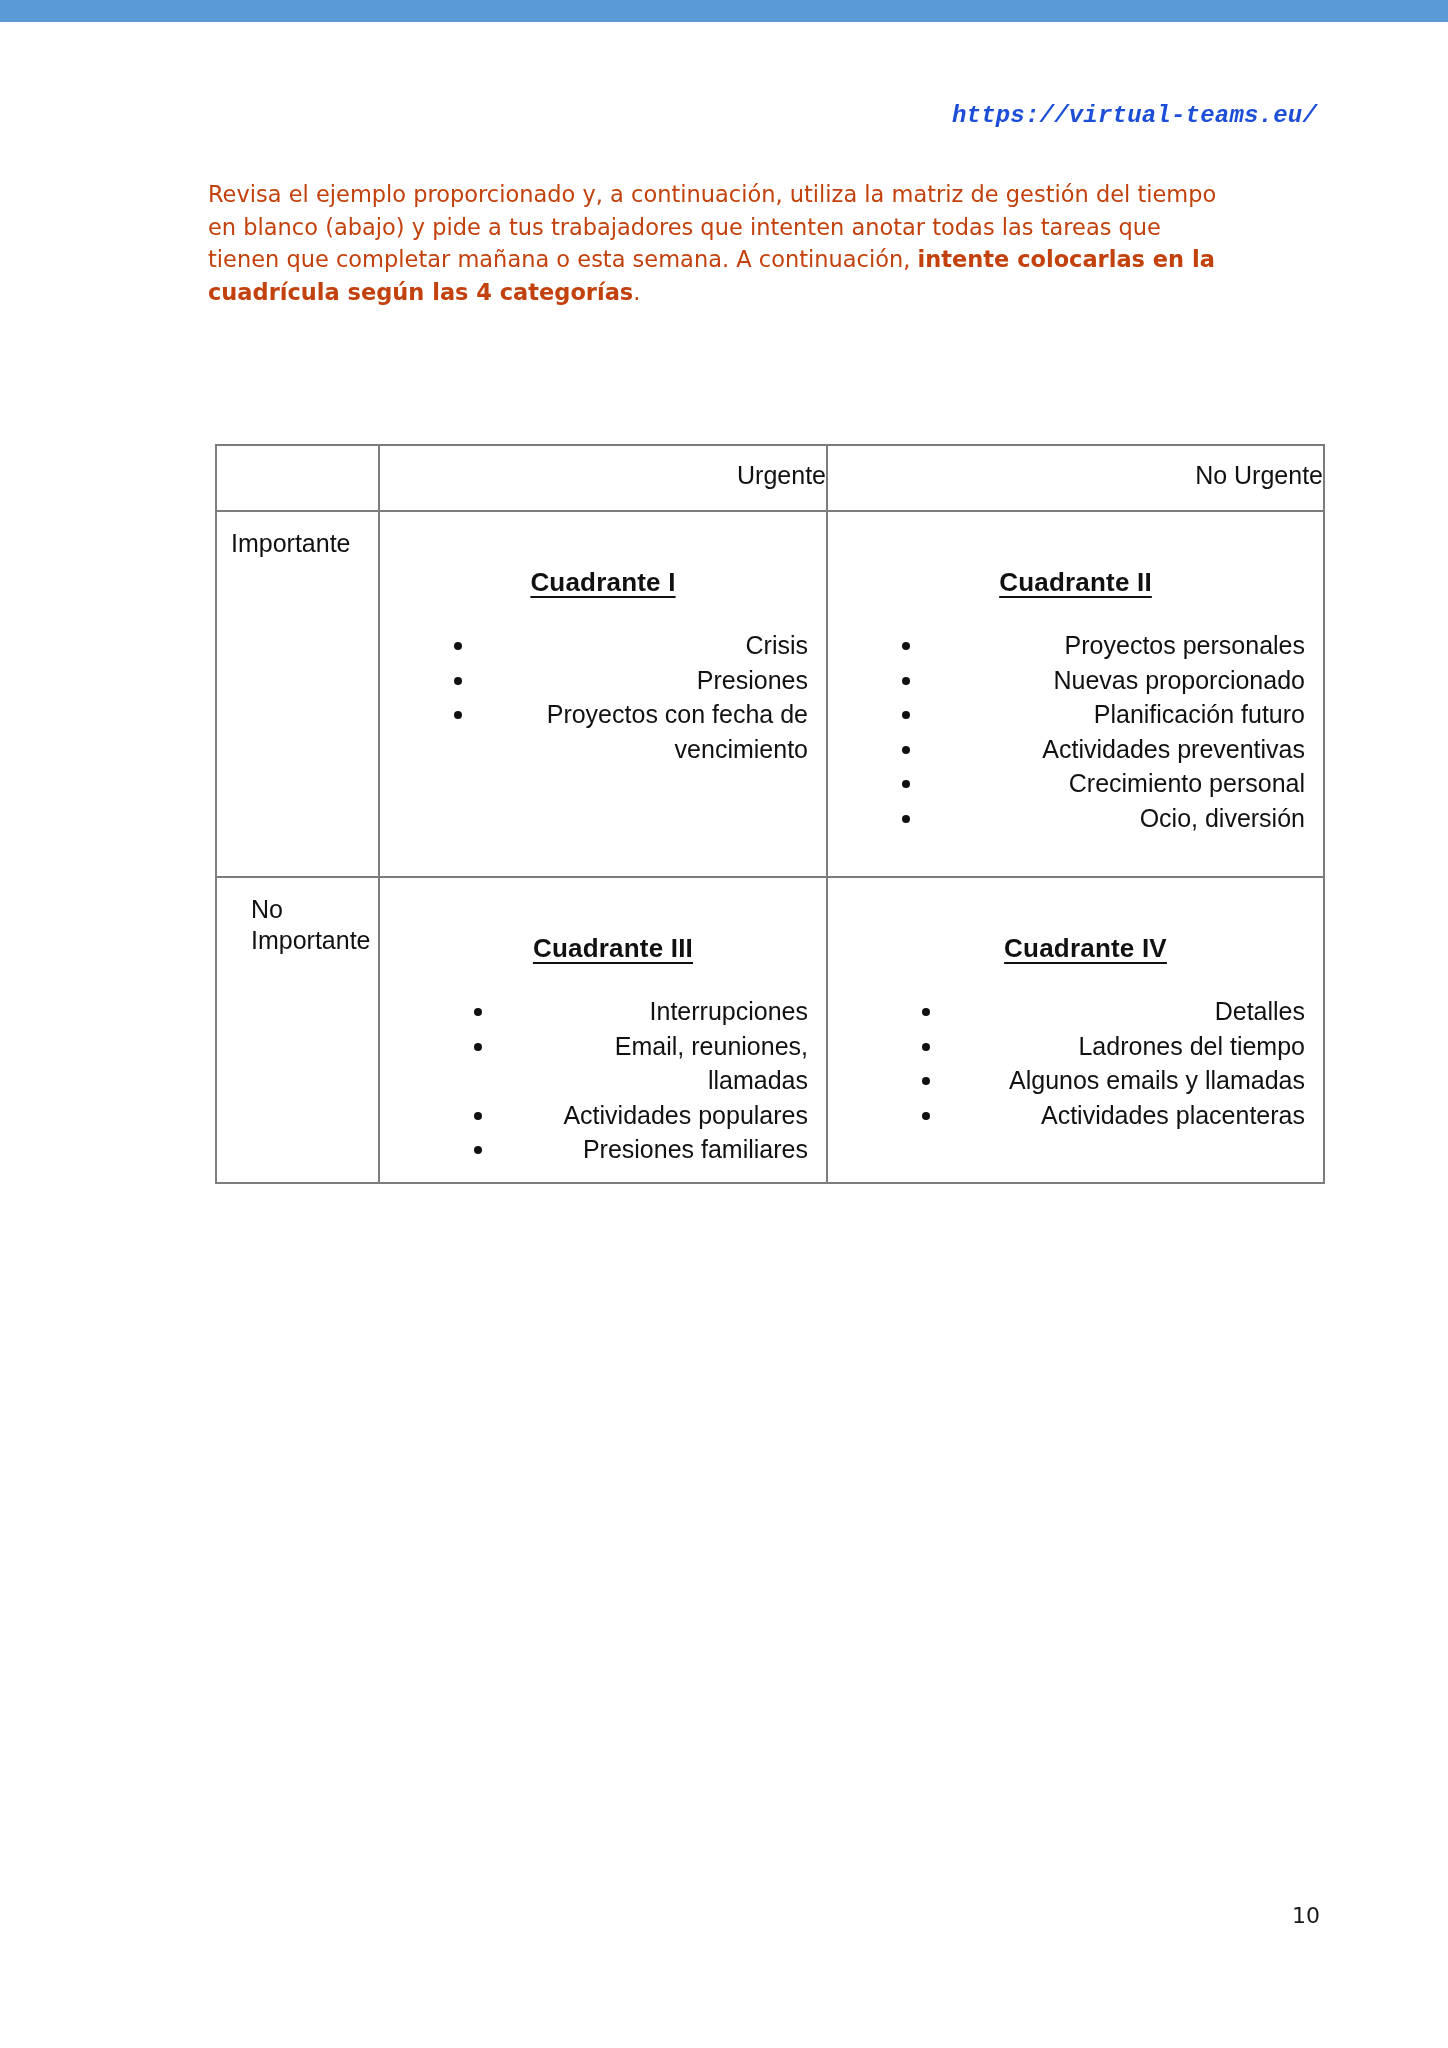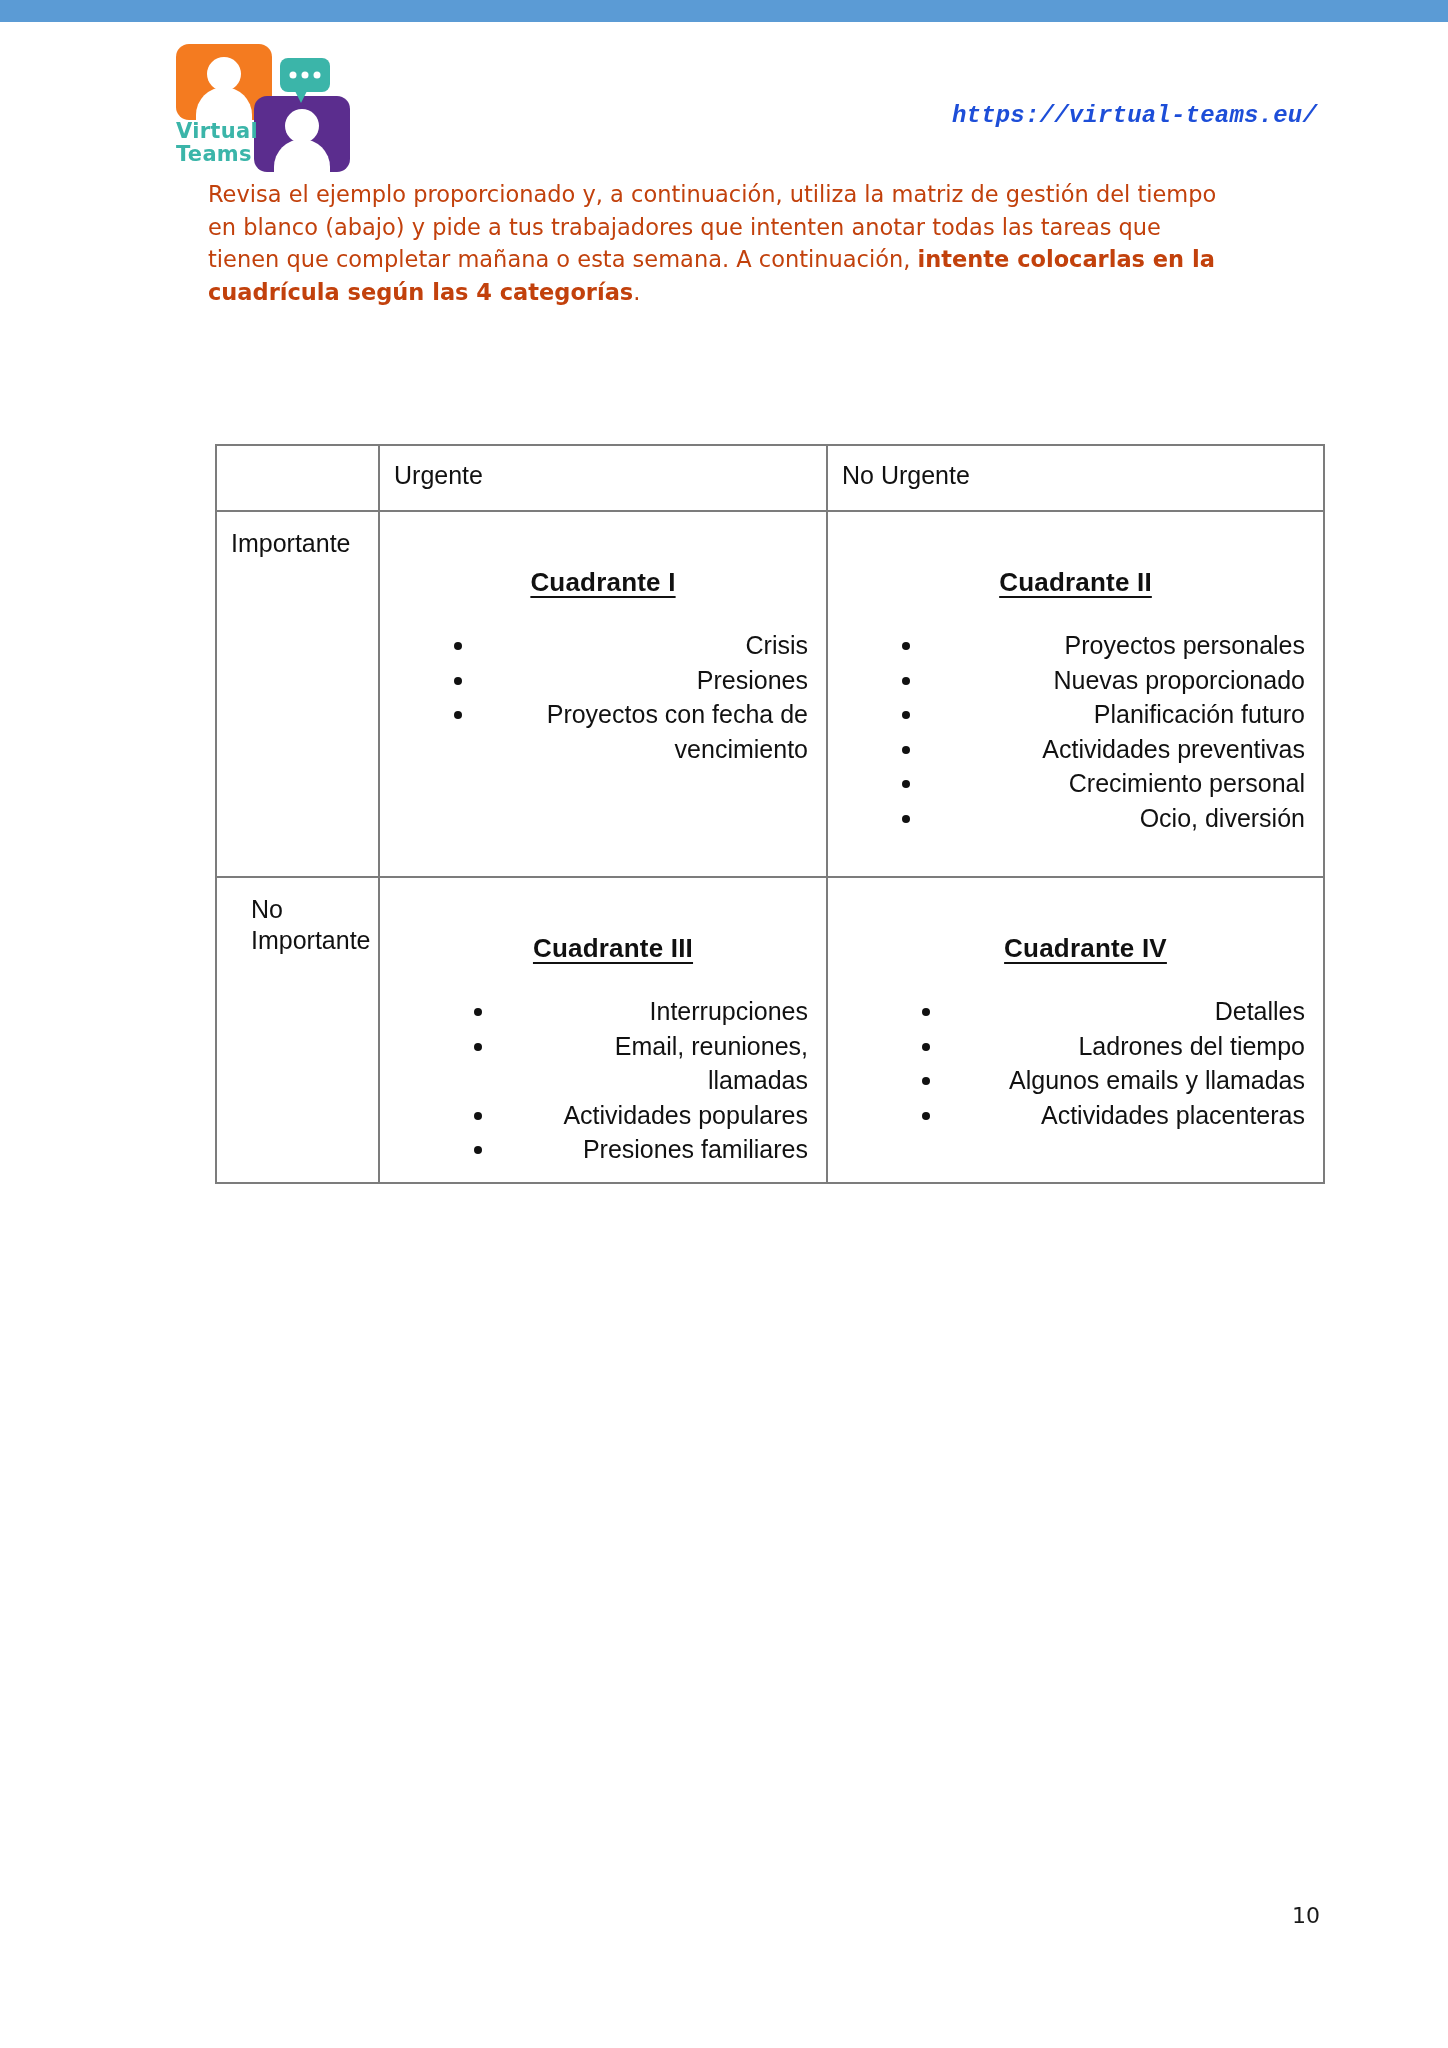--- a/index.html
+++ b/index.html
@@ -189,20 +189,21 @@
 
   tr.head-row td { height: 64px; }
   tr.body-row td { height: 364px; }
   tr.body-row.second td { height: 304px; padding-left: 20px; }
 
   .head-label {
     padding: 14px 0 0 14px;
     font-size: 25px;
     line-height: 30px;
     font-weight: normal;
+    text-align: right;
   }
   .row-label {
     padding: 16px 0 0 14px;
     font-size: 25px;
     line-height: 31px;
   }
   .row-label span { display: block; }
 
   .quad {
     padding: 16px 18px 0 18px;
@@ -251,42 +252,20 @@
     color: #1a1a1a;
   }
 </style>
 </head>
 <body>
 
 <div class="top-bar"></div>
 
 <div class="page-header">
 
-  <div class="logo">
-    <div class="logo-card-orange">
-      <div class="card-head"></div>
-      <div class="card-body"></div>
-    </div>
-    <div class="logo-bubble">
-      <div class="bubble-dots">
-        <span></span>
-          <span></span>
-          <span></span>
-      </div>
-      <div class="logo-bubble-tail"></div>
-    </div>
-    <div class="logo-card-purple">
-      <div class="card-head"></div>
-      <div class="card-body"></div>
-    </div>
-    <div class="logo-wordmark">
-      <span class="l1">Virtual</span>
-      <span class="l2">Teams</span>
-    </div>
-  </div>
 
   <div class="site-url">https://virtual-teams.eu/</div>
 </div>
 
 <div class="content">
   <p class="para"><span>Revisa el ejemplo proporcionado y, a continuación, utiliza la matriz de gestión del tiempo en blanco (abajo) y pide a tus trabajadores que intenten anotar todas las tareas que tienen que completar mañana o esta semana. A continuación, </span><strong>intente colocarlas en la cuadrícula según las 4 categorías</strong><span>.</span></p>
 
 </div>
 
 <div class="matrix-wrap">

